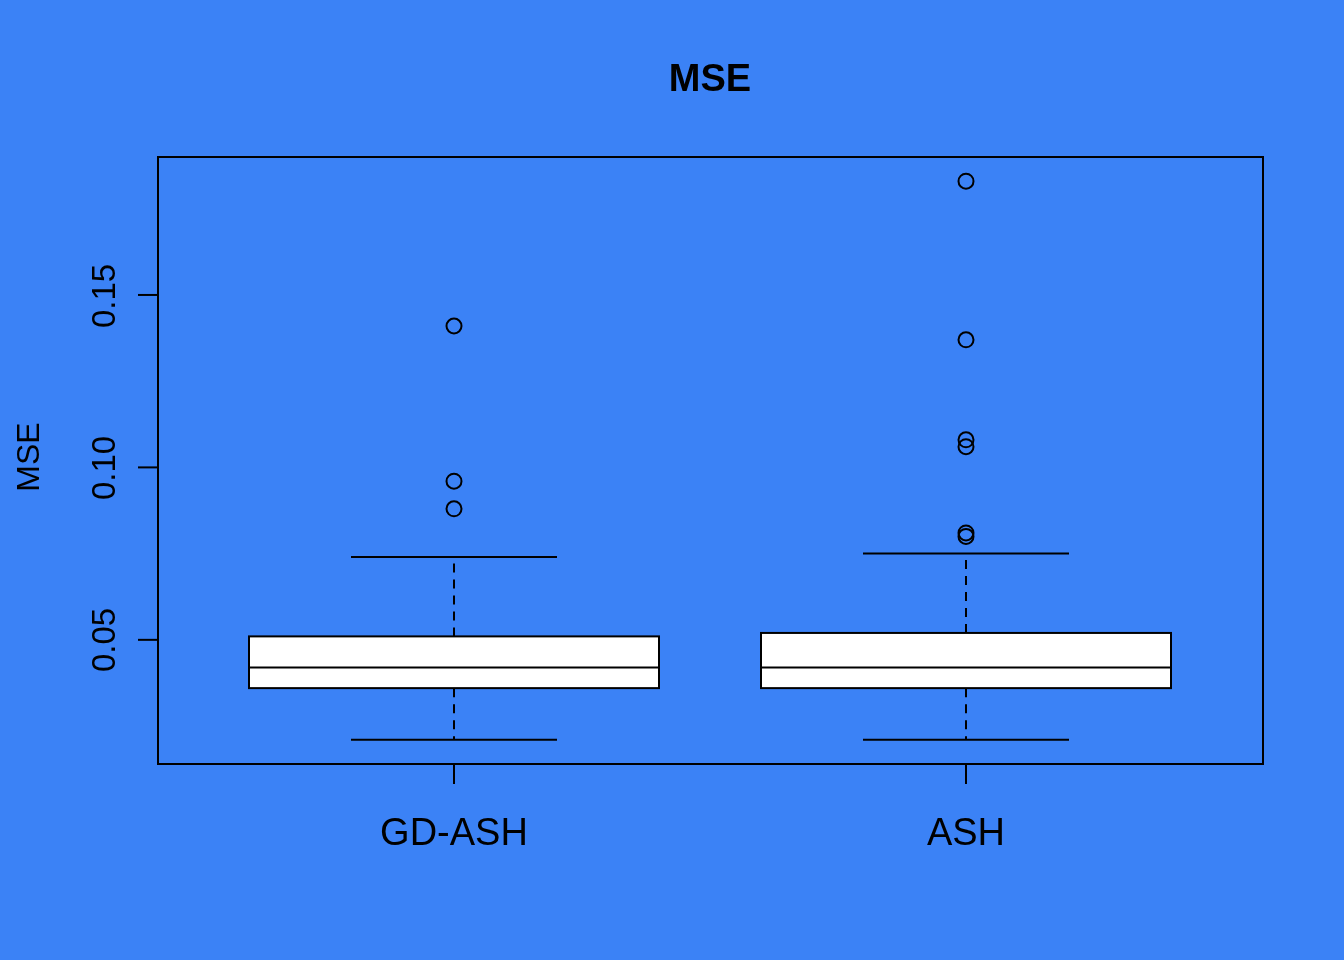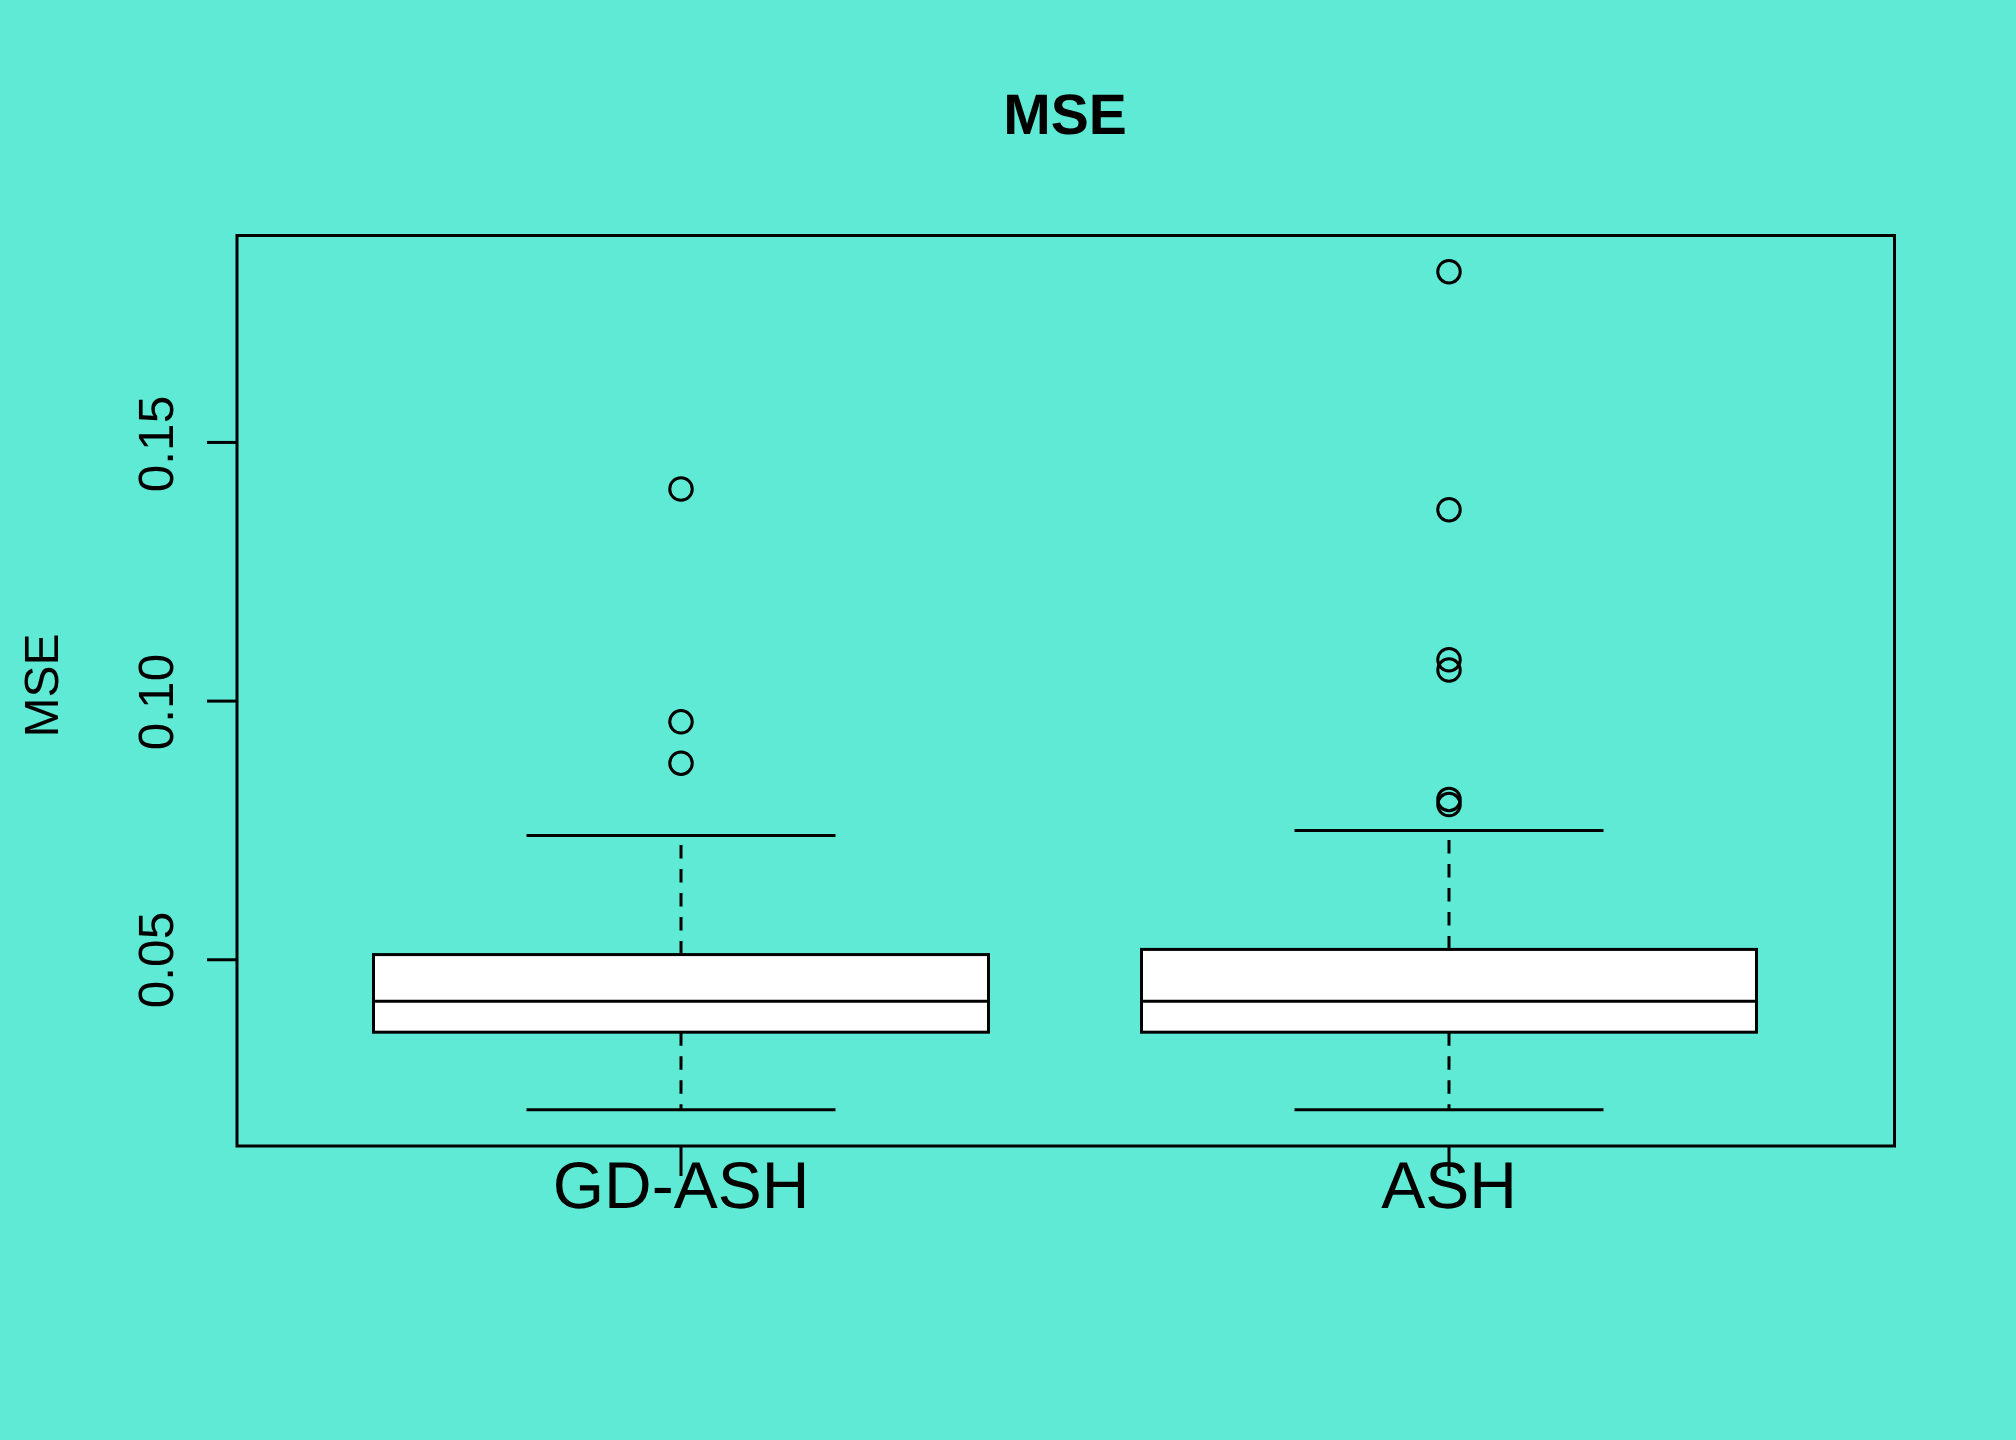--- a/index.html
+++ b/index.html
@@ -5,21 +5,21 @@
   html, body {
     margin: 0;
     padding: 0;
     background: #ffffff;
     font-family: "Liberation Sans", sans-serif;
   }
   .figure {
     position: relative;
     width: 1344px;
     height: 960px;
-    background: #5eead4;
+    background: #3b82f6;
     overflow: hidden;
   }
   .chart-title {
     position: absolute;
     left: 710px;
     top: 78px;
     transform: translate(-50%, -50%);
     font-size: 38px;
     font-weight: bold;
     color: #000000;
@@ -40,23 +40,23 @@
     transform: translate(-50%, -50%) rotate(-90deg);
     font-size: 33px;
     color: #000000;
     white-space: nowrap;
   }
   .y-tick-label.t0 { top: 640px; }
   .y-tick-label.t1 { top: 468px; }
   .y-tick-label.t2 { top: 296px; }
   .x-cat-label {
     position: absolute;
-    top: 791px;
+    top: 832px;
     transform: translate(-50%, -50%);
-    font-size: 44px;
+    font-size: 38px;
     color: #000000;
     white-space: nowrap;
   }
   .x-cat-label.c0 { left: 454px; }
   .x-cat-label.c1 { left: 966px; }
   svg.plot {
     position: absolute;
     left: 0;
     top: 0;
   }

